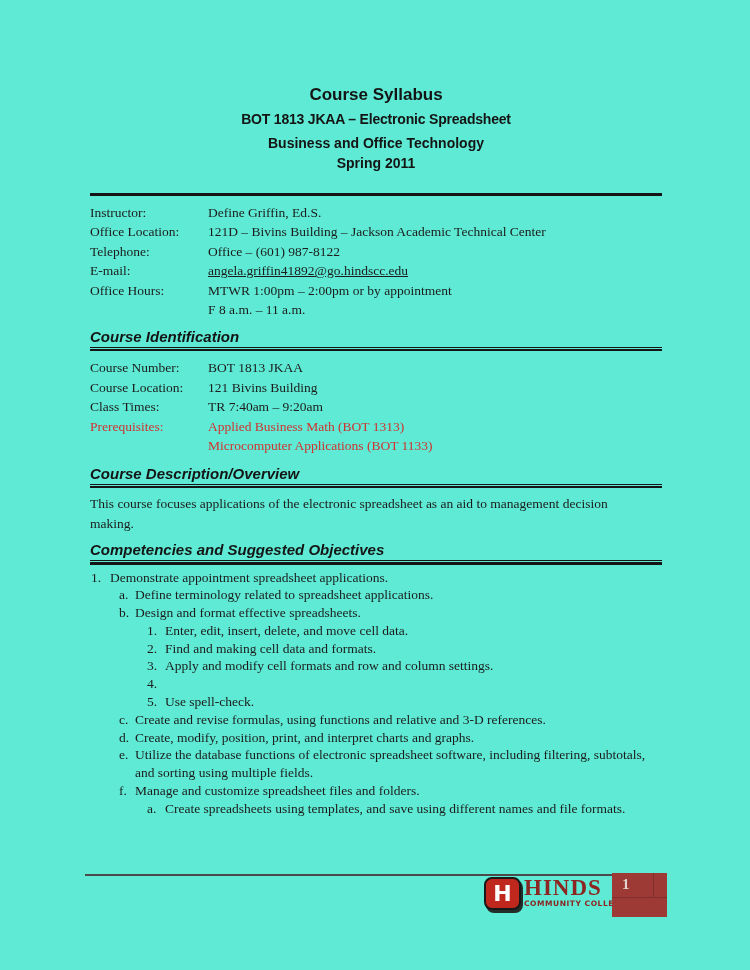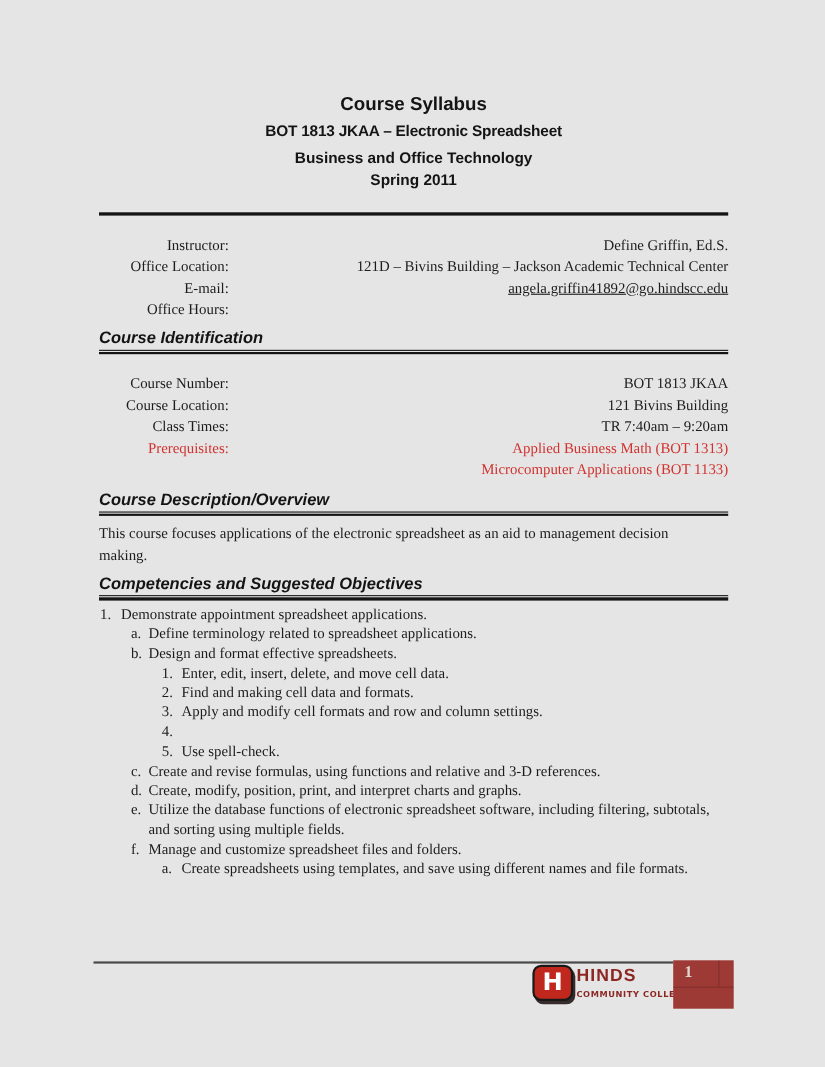--- a/index.html
+++ b/index.html
@@ -1,19 +1,19 @@
 <!DOCTYPE html>
 <html style="--red: #d03330; --logo-maroon: #8c2622; --logo-icon-red: #c0281e; --page-box: #9e3a36;"><head>
 <meta charset="utf-8">
 <style>
   html,body { margin:0; padding:0; background:#ffffff; }
   .page {
     position:relative;
     width:750px; height:970px;
-    background:#e5e5e5;
+    background:#5eead4;
     font-family:"Liberation Serif", serif;
     color:#1c1c1c;
     overflow:hidden;
   }
   .content { position:absolute; left:90px; top:0; width:572px; }
 
   
   .title-block {
     padding-top:84px;
     text-align:center;
@@ -34,21 +34,21 @@
     font-family:"Liberation Sans", sans-serif;
     font-style:italic; font-weight:bold;
     font-size:15px; line-height:18px;
     color:#141414;
     border-bottom:1.5px solid #151515;
     padding-bottom:1px;
   }
   .sec-bar { height:2.5px; background:#151515; margin-top:1px; }
 
   
-  .rows { margin-top:17px;text-align:right; }
+  .rows { margin-top:7px; }
   .info-row { display:flex; font-size:13.5px; line-height:19.5px; }
   .info-label { width:118px; flex:none; }
   .info-values { flex:1; }
   .info-row.red { color:var(--red, #d03330); }
   .info-value-line.link { text-decoration:underline; }
 
   
   .desc { margin-top:6px; font-size:13.5px; line-height:19.5px; max-width:562px; }
 
   
@@ -72,22 +72,22 @@
     border:2px solid #181818;
     border-radius:8px;
     box-shadow:2px 3px 0 rgba(25,12,12,0.85);
     color:#ffffff;
     font-family:"DejaVu Sans", sans-serif;
     font-weight:bold; font-size:22px;
     display:flex; align-items:center; justify-content:center;
   }
   .logo-text { margin-left:3px; }
   .logo-name {
-    font-family:Liberation Sans, sans-serif;
-    font-weight:bold; font-size:16px; line-height:21px;
+    font-family:Liberation Serif, serif;
+    font-weight:bold; font-size:23px; line-height:21px;
     letter-spacing:1px;
     color:var(--logo-maroon, #8c2622);
   }
   .logo-tagline {
     font-family:"DejaVu Sans", sans-serif;
     font-weight:bold; font-size:7.5px; letter-spacing:0.55px;
     color:var(--logo-maroon, #8c2622);
     margin-top:1px;
   }
   .page-box {
@@ -132,27 +132,37 @@
               <div class="info-value-line">Define Griffin, Ed.S.</div>
             </div>
           </div>
           <div class="info-row">
             <div class="info-label">Office Location:</div>
             <div class="info-values">
               <div class="info-value-line">121D – Bivins Building – Jackson Academic Technical Center</div>
             </div>
           </div>
           <div class="info-row">
+            <div class="info-label">Telephone:</div>
+            <div class="info-values">
+              <div class="info-value-line">Office – (601) 987-8122</div>
+            </div>
+          </div>
+          <div class="info-row">
             <div class="info-label">E-mail:</div>
             <div class="info-values">
               <div class="info-value-line link">angela.griffin41892@go.hindscc.edu</div>
             </div>
           </div>
           <div class="info-row">
             <div class="info-label">Office Hours:</div>
+            <div class="info-values">
+              <div class="info-value-line">MTWR 1:00pm – 2:00pm or by appointment</div>
+              <div class="info-value-line">F 8 a.m. – 11 a.m.</div>
+            </div>
           </div>
         </div>
     </div>
 
     <div class="section mt-sm">
       <div class="sec-head">Course Identification</div>
       <div class="sec-bar"></div>
       <div class="rows" id="course-rows">
           <div class="info-row">
             <div class="info-label">Course Number:</div>

